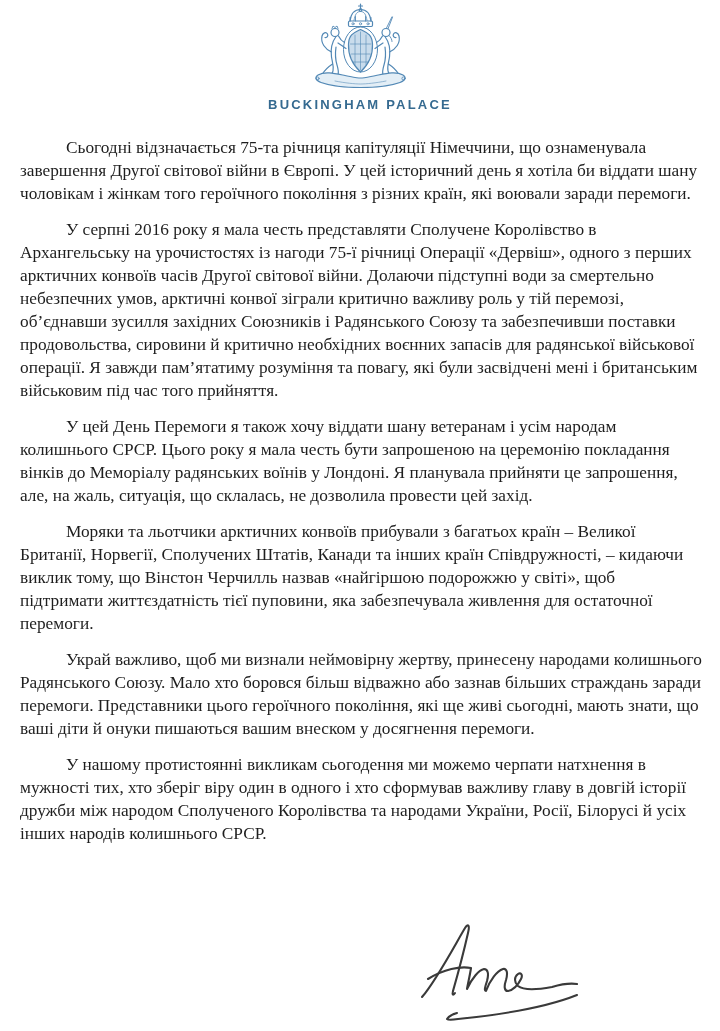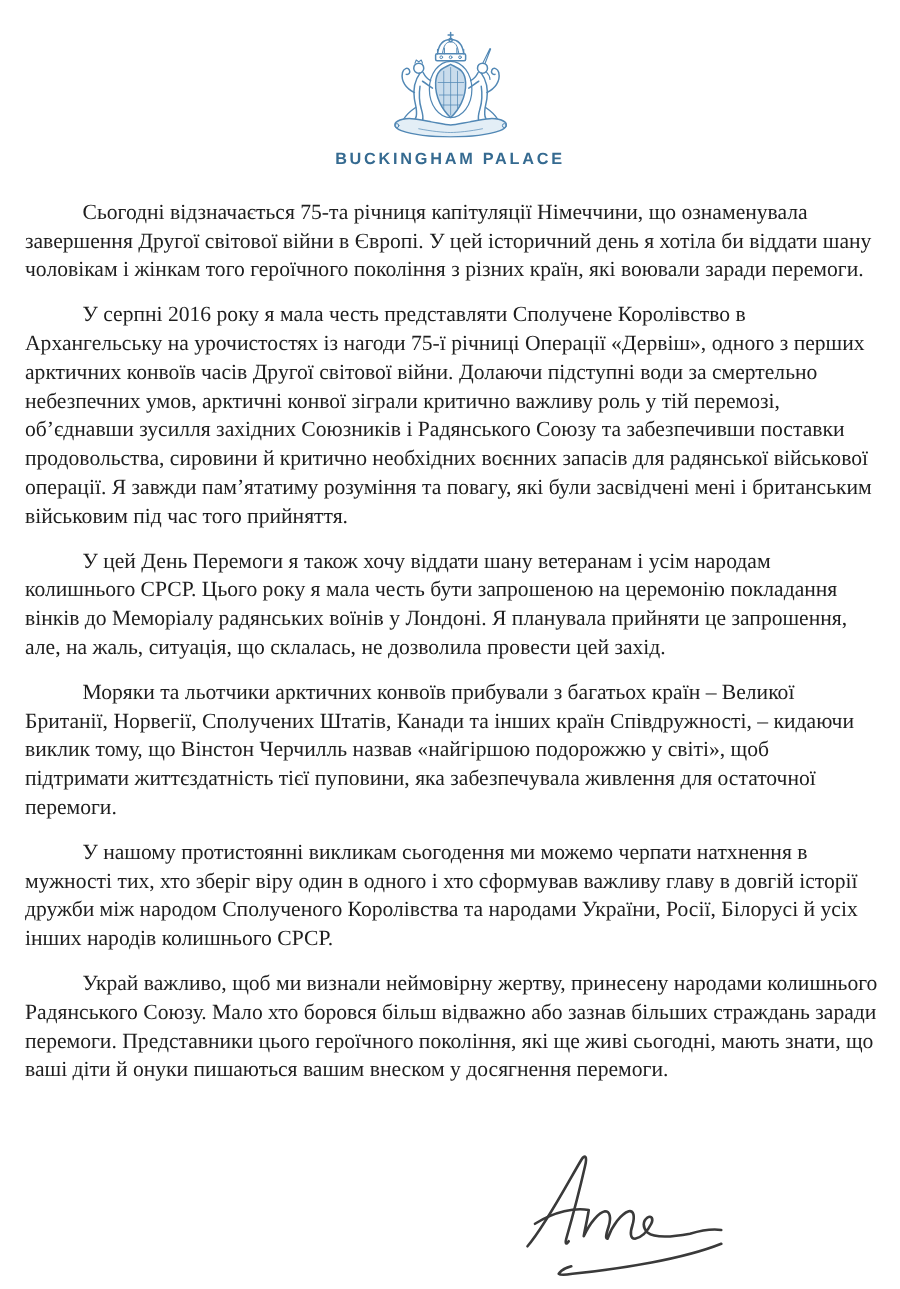--- a/index.html
+++ b/index.html
@@ -5,21 +5,21 @@
   html, body { margin: 0; padding: 0; background: #ffffff; }
   .page {
     position: relative;
     width: 720px;
     height: 1031px;
     background: #ffffff;
     overflow: hidden;
     font-family: "Liberation Serif", "DejaVu Serif", serif;
   }
   .letterhead {
-    padding-top: 24px;
+    padding-top: 2px;
     text-align: center;
   }
   .crest {
     display: block;
     margin: 0 auto;
     width: 114px;
     height: 86px;
   }
   .org-name {
     margin-top: 9px;
@@ -114,22 +114,22 @@
       </g>
     </svg>
     <div class="org-name">BUCKINGHAM PALACE</div>
   </div>
 
   <div class="letter-body">
     <p>Сьогодні відзначається 75-та річниця капітуляції Німеччини, що ознаменувала завершення Другої світової війни в Європі.  У цей історичний день я хотіла би віддати шану чоловікам і жінкам того героїчного покоління з різних країн, які воювали заради перемоги.</p>
     <p>У серпні 2016 року я мала честь представляти Сполучене Королівство в Архангельську на урочистостях із нагоди 75-ї річниці Операції «Дервіш», одного з перших арктичних конвоїв часів Другої світової війни.  Долаючи підступні води за смертельно небезпечних умов, арктичні конвої зіграли критично важливу роль у тій перемозі, об’єднавши зусилля західних Союзників і Радянського Союзу та забезпечивши поставки продовольства, сировини й критично необхідних воєнних запасів для радянської військової операції.  Я завжди пам’ятатиму розуміння та повагу, які були засвідчені мені і британським військовим під час того прийняття.</p>
     <p>У цей День Перемоги я також хочу віддати шану ветеранам і усім народам колишнього СРСР.  Цього року я мала честь бути запрошеною на церемонію покладання вінків до Меморіалу радянських воїнів у Лондоні. Я планувала прийняти це запрошення, але, на жаль, ситуація, що склалась, не дозволила провести цей захід.</p>
     <p>Моряки та льотчики арктичних конвоїв прибували з багатьох країн – Великої Британії, Норвегії, Сполучених Штатів, Канади та інших країн Співдружності, – кидаючи виклик тому, що Вінстон Черчилль назвав «найгіршою подорожжю у світі», щоб підтримати життєздатність тієї пуповини, яка забезпечувала живлення для остаточної перемоги.</p>
+    <p>Украй важливо, щоб ми визнали неймовірну жертву, принесену народами колишнього Радянського Союзу. Мало хто боровся більш відважно або зазнав більших страждань заради перемоги.  Представники цього героїчного покоління, які ще живі сьогодні, мають знати, що ваші діти й онуки пишаються вашим внеском у досягнення перемоги.</p>
     <p>У нашому протистоянні викликам сьогодення ми можемо черпати натхнення в мужності тих, хто зберіг віру один в одного і хто сформував важливу главу в довгій історії дружби між народом Сполученого Королівства та народами України, Росії, Білорусі  й усіх інших народів колишнього СРСР.</p>
-    <p>Украй важливо, щоб ми визнали неймовірну жертву, принесену народами колишнього Радянського Союзу. Мало хто боровся більш відважно або зазнав більших страждань заради перемоги.  Представники цього героїчного покоління, які ще живі сьогодні, мають знати, що ваші діти й онуки пишаються вашим внеском у досягнення перемоги.</p>
   </div>
 
   <div class="signature-block">
     <span class="sr-only">Anne</span>
     <svg viewBox="0 0 192 100" fill="none" stroke="#3a3a3a" stroke-width="2.1" stroke-linecap="round" stroke-linejoin="round">
 
       <path d="M10,76 C24,60 44,22 53,7 C56,2 58,4 56,12 C51,34 45,56 41,70 C40,74 41,75 43,72"></path>
 
       <path d="M16,58 C32,48 48,45 59,47 C58,54 56,62 55,68 C60,57 67,49 72,48 C76,48 77,53 75,60 C73,66 72,70 74,70 C78,59 85,50 91,48 C95,47 96,52 94,59 C92,65 92,70 96,70 C101,69 106,64 109,58 C111,54 109,51 106,53 C102,56 102,61 106,65 C111,69 124,69 140,66 C150,63 158,62 165,63"></path>
 

